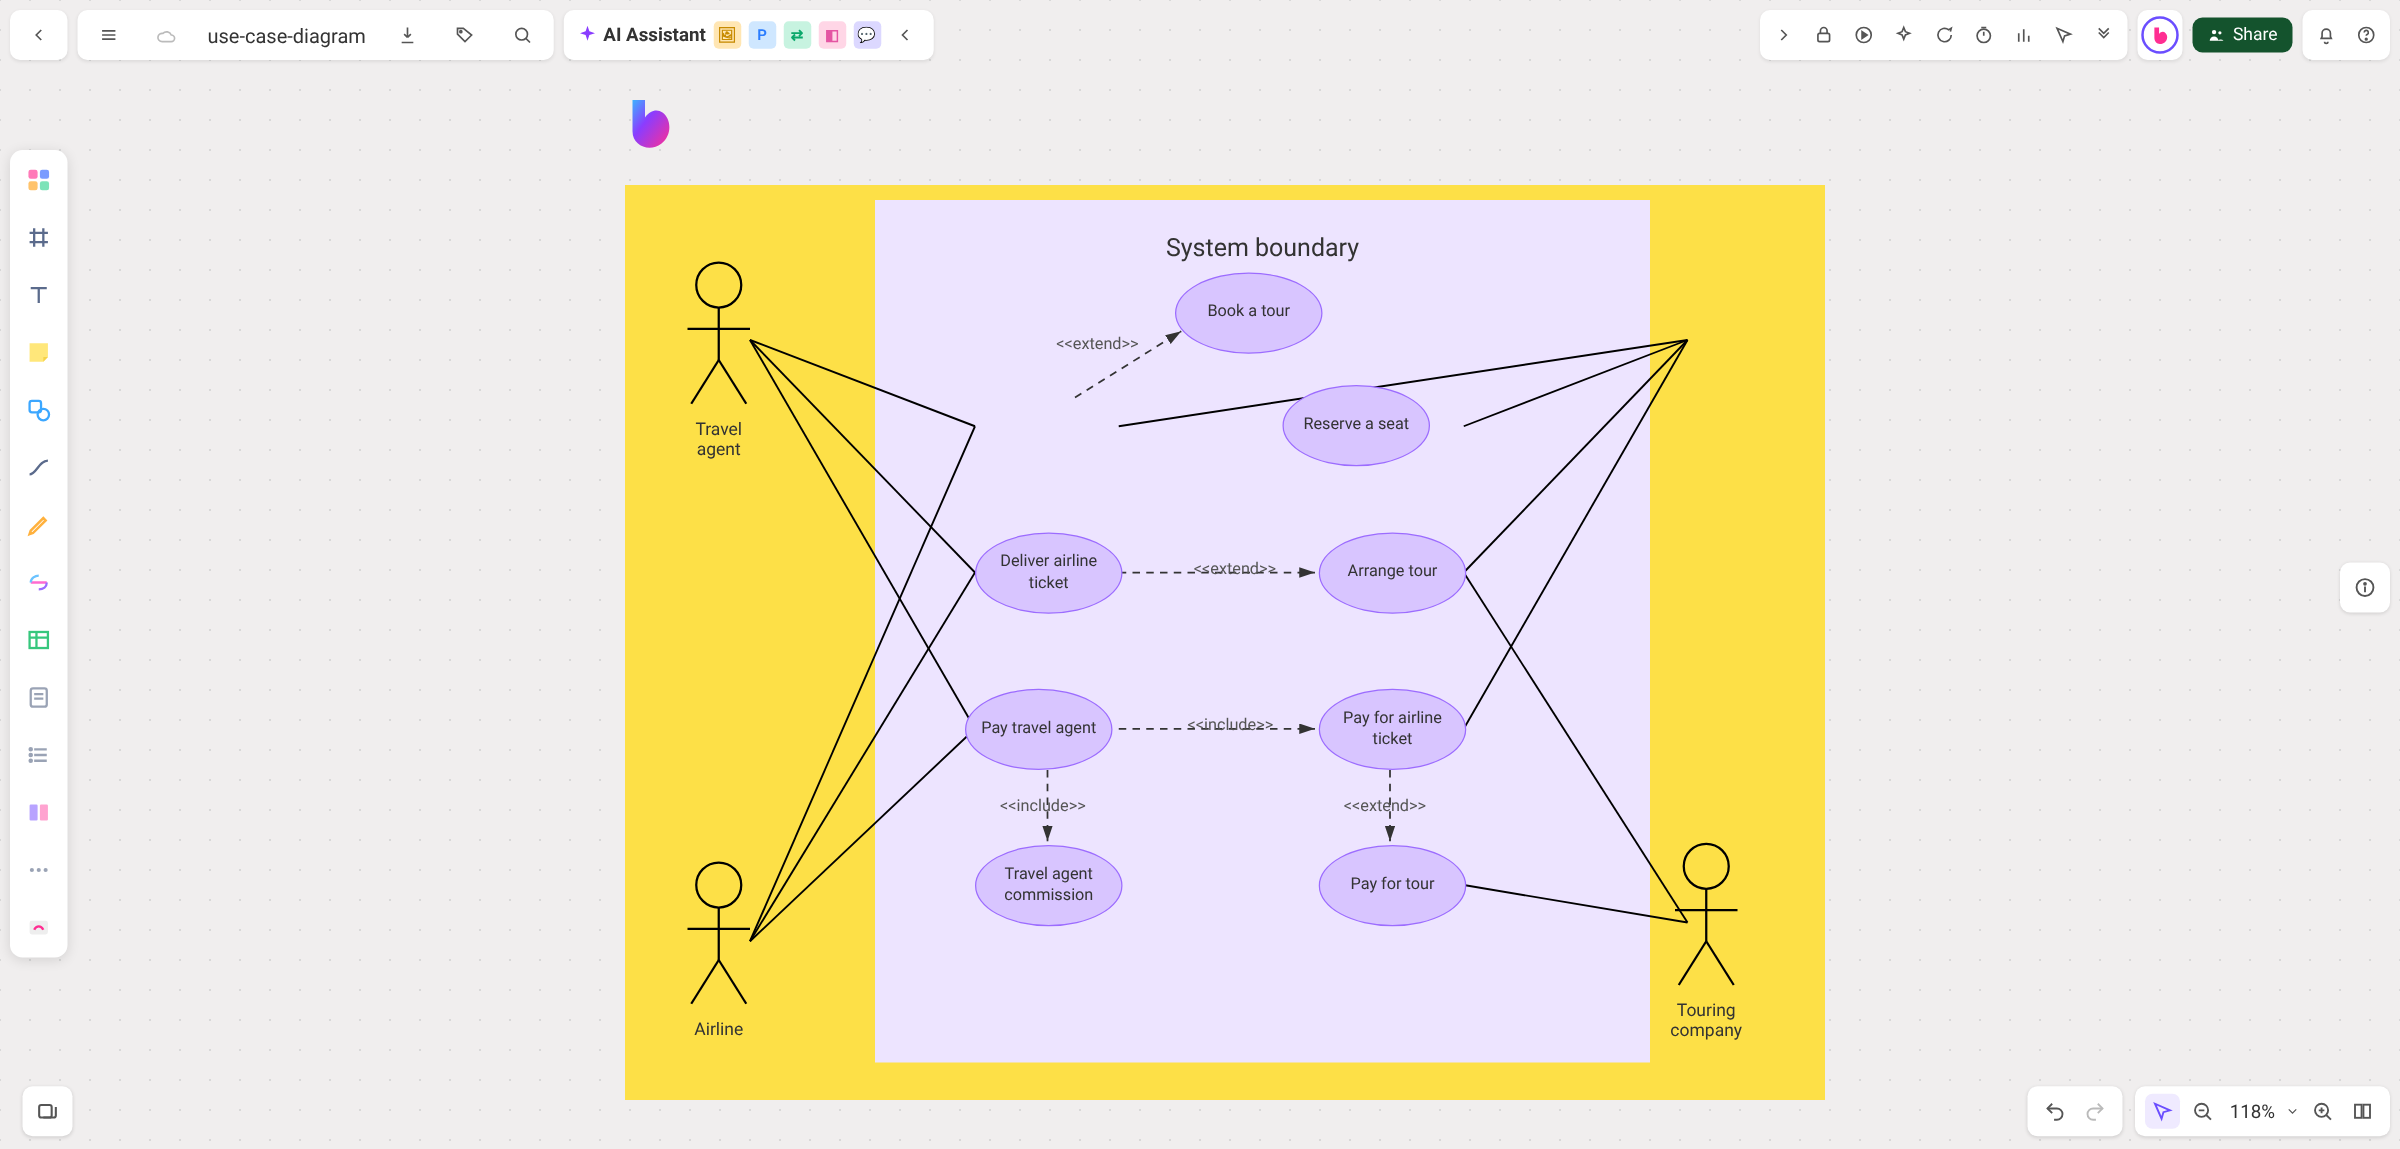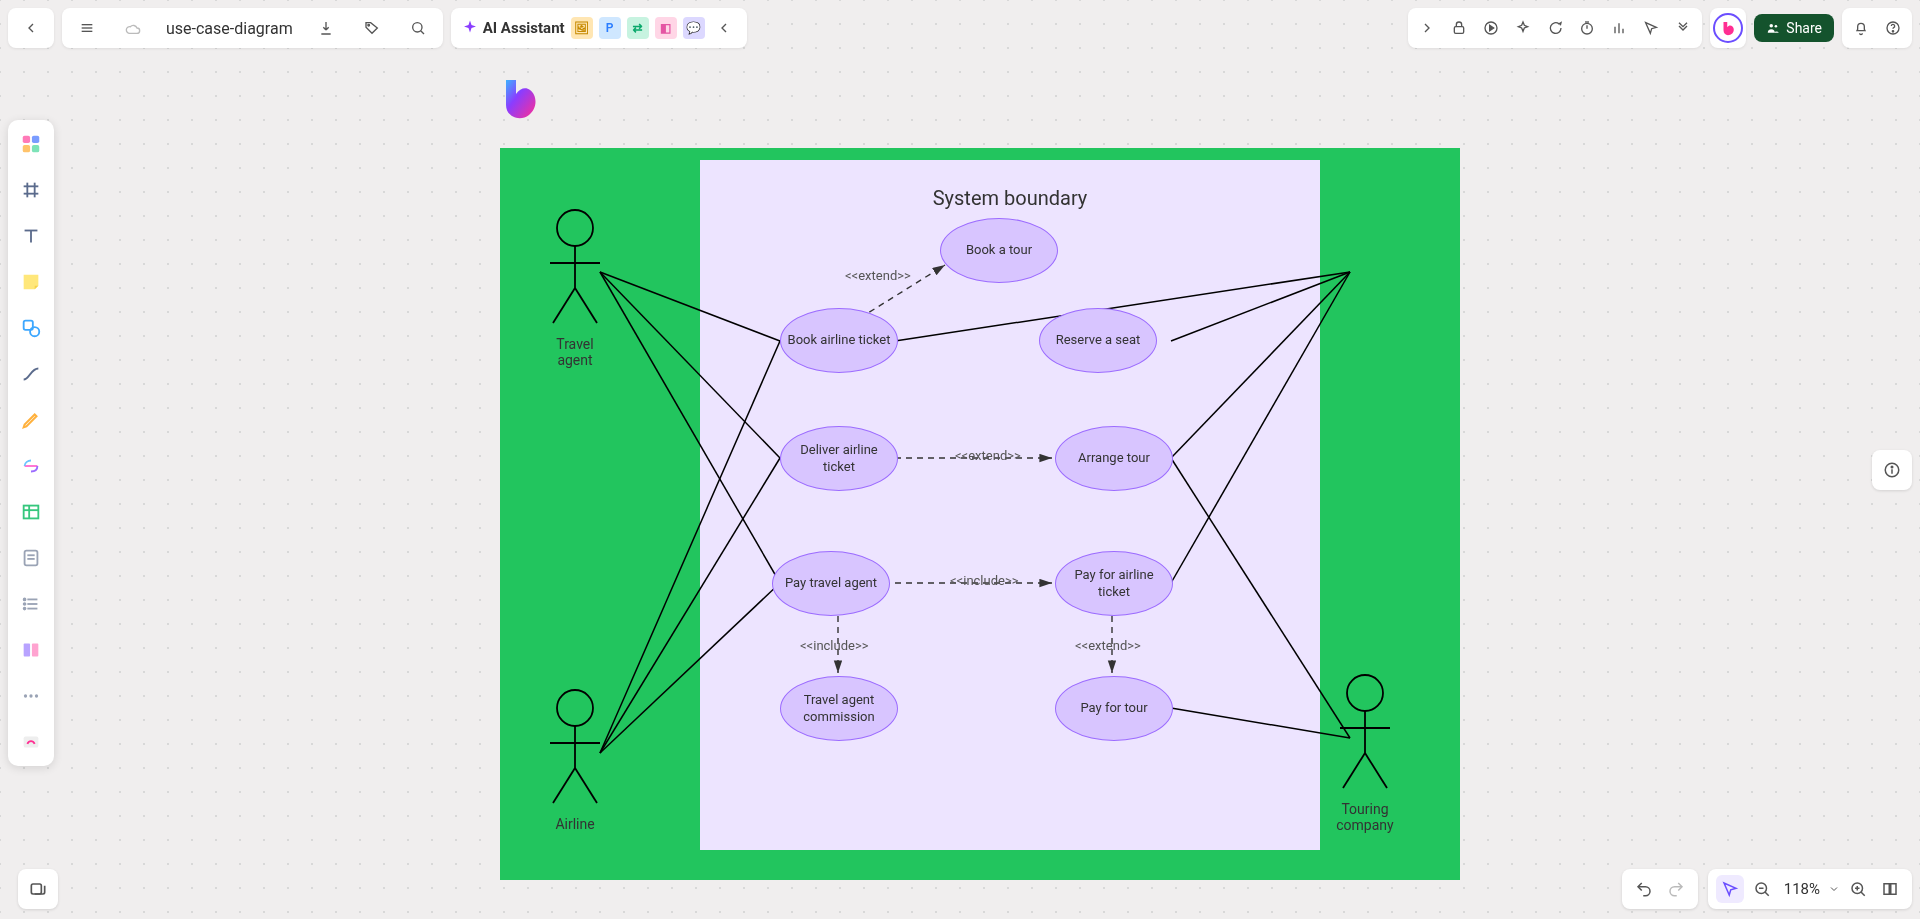--- a/index.html
+++ b/index.html
@@ -20,21 +20,21 @@
 .left-toolbar{position:absolute;left:8px;top:120px;width:46px;background:#fff;border-radius:10px;box-shadow:0 2px 10px rgba(0,0,0,.12);padding:8px 0;display:flex;flex-direction:column;align-items:center;gap:14px}
 .lt-icon{width:32px;height:32px;display:flex;align-items:center;justify-content:center;border-radius:6px;cursor:pointer}
 .lt-icon svg{width:22px;height:22px}
 .right-info{position:absolute;right:8px;top:450px;width:40px;height:40px;background:#fff;border-radius:8px;box-shadow:0 1px 3px rgba(0,0,0,.12);display:flex;align-items:center;justify-content:center;cursor:pointer}
 .bottom-left{position:absolute;left:18px;bottom:10px;width:40px;height:40px;background:#fff;border-radius:8px;box-shadow:0 1px 3px rgba(0,0,0,.12);display:flex;align-items:center;justify-content:center;cursor:pointer}
 .bottom-right{position:absolute;right:8px;bottom:10px;display:flex;gap:10px;align-items:center}
 .br-group{display:flex;align-items:center;gap:4px;background:#fff;border-radius:8px;padding:4px 8px;height:40px;box-shadow:0 1px 3px rgba(0,0,0,.12)}
 .br-icon{width:28px;height:28px;display:flex;align-items:center;justify-content:center;border-radius:6px;cursor:pointer}
 .zoom-label{font-size:15px;color:#333;padding:0 4px}
 .canvas{position:absolute;top:0;left:0;width:1920px;height:919px;background-image:radial-gradient(circle,#d8d8d8 1px,transparent 1px);background-size:24px 24px;background-position:12px 12px}
-.diagram{position:absolute;left:500px;top:148px;width:960px;height:732px;background:#22c55e}
+.diagram{position:absolute;left:500px;top:148px;width:960px;height:732px;background:#fde047}
 .boundary{position:absolute;left:200px;top:12px;width:620px;height:690px;background:#ede4ff}
 .boundary-title{position:absolute;top:26px;left:0;right:0;text-align:center;font-size:20px;color:#333}
 .usecase{position:absolute;width:118px;height:65px;border:1.5px solid #9c6cff;background:#d8c5ff;border-radius:50%;display:flex;align-items:center;justify-content:center;text-align:center;font-size:13px;color:#333;line-height:1.25;padding:4px}
 .actor{position:absolute;width:70px;text-align:center}
 .actor svg{width:60px;height:120px}
 .actor-label{font-size:14px;color:#333;margin-top:4px}
 .edge-label{position:absolute;font-size:13px;color:#555;background:transparent}
 .logo{position:absolute;left:500px;top:76px;display:flex;align-items:center;gap:12px}
 .logo-text{font-size:42px;font-weight:700;color:#1a1a1a;letter-spacing:-0.5px}
 </style>
@@ -85,22 +85,21 @@
     <line x1="850" y1="590" x2="671" y2="310" stroke="#000" stroke-width="1.5"></line>
 
     <line x1="360" y1="170" x2="445" y2="117" stroke="#333" stroke-width="1.4" stroke-dasharray="6 5" marker-end="url(#arrowf)"></line>
     <line x1="395" y1="310" x2="552" y2="310" stroke="#333" stroke-width="1.4" stroke-dasharray="6 5" marker-end="url(#arrowf)"></line>
     <line x1="395" y1="435" x2="552" y2="435" stroke="#333" stroke-width="1.4" stroke-dasharray="6 5" marker-end="url(#arrowf)"></line>
     <line x1="338" y1="468" x2="338" y2="525" stroke="#333" stroke-width="1.4" stroke-dasharray="6 5" marker-end="url(#arrowf)"></line>
     <line x1="612" y1="468" x2="612" y2="525" stroke="#333" stroke-width="1.4" stroke-dasharray="6 5" marker-end="url(#arrowf)"></line>
   </svg>
 
   <div class="usecase" style="left:440px;top:70px">Book a tour</div>
-  <div class="usecase" style="left:280px;top:160px">Book airline ticket</div>
-  <div class="usecase" style="left:539px;top:160px">Reserve a seat</div>
+  <div class="usecase" style="left:526px;top:160px">Reserve a seat</div>
   <div class="usecase" style="left:280px;top:278px">Deliver airline ticket</div>
   <div class="usecase" style="left:555px;top:278px">Arrange tour</div>
   <div class="usecase" style="left:272px;top:403px">Pay travel agent</div>
   <div class="usecase" style="left:555px;top:403px">Pay for airline ticket</div>
   <div class="usecase" style="left:280px;top:528px">Travel agent commission</div>
   <div class="usecase" style="left:555px;top:528px">Pay for tour</div>
 
   <div class="edge-label" style="left:345px;top:120px">&lt;&lt;extend&gt;&gt;</div>
   <div class="edge-label" style="left:455px;top:300px">&lt;&lt;extend&gt;&gt;</div>
   <div class="edge-label" style="left:450px;top:425px">&lt;&lt;include&gt;&gt;</div>

